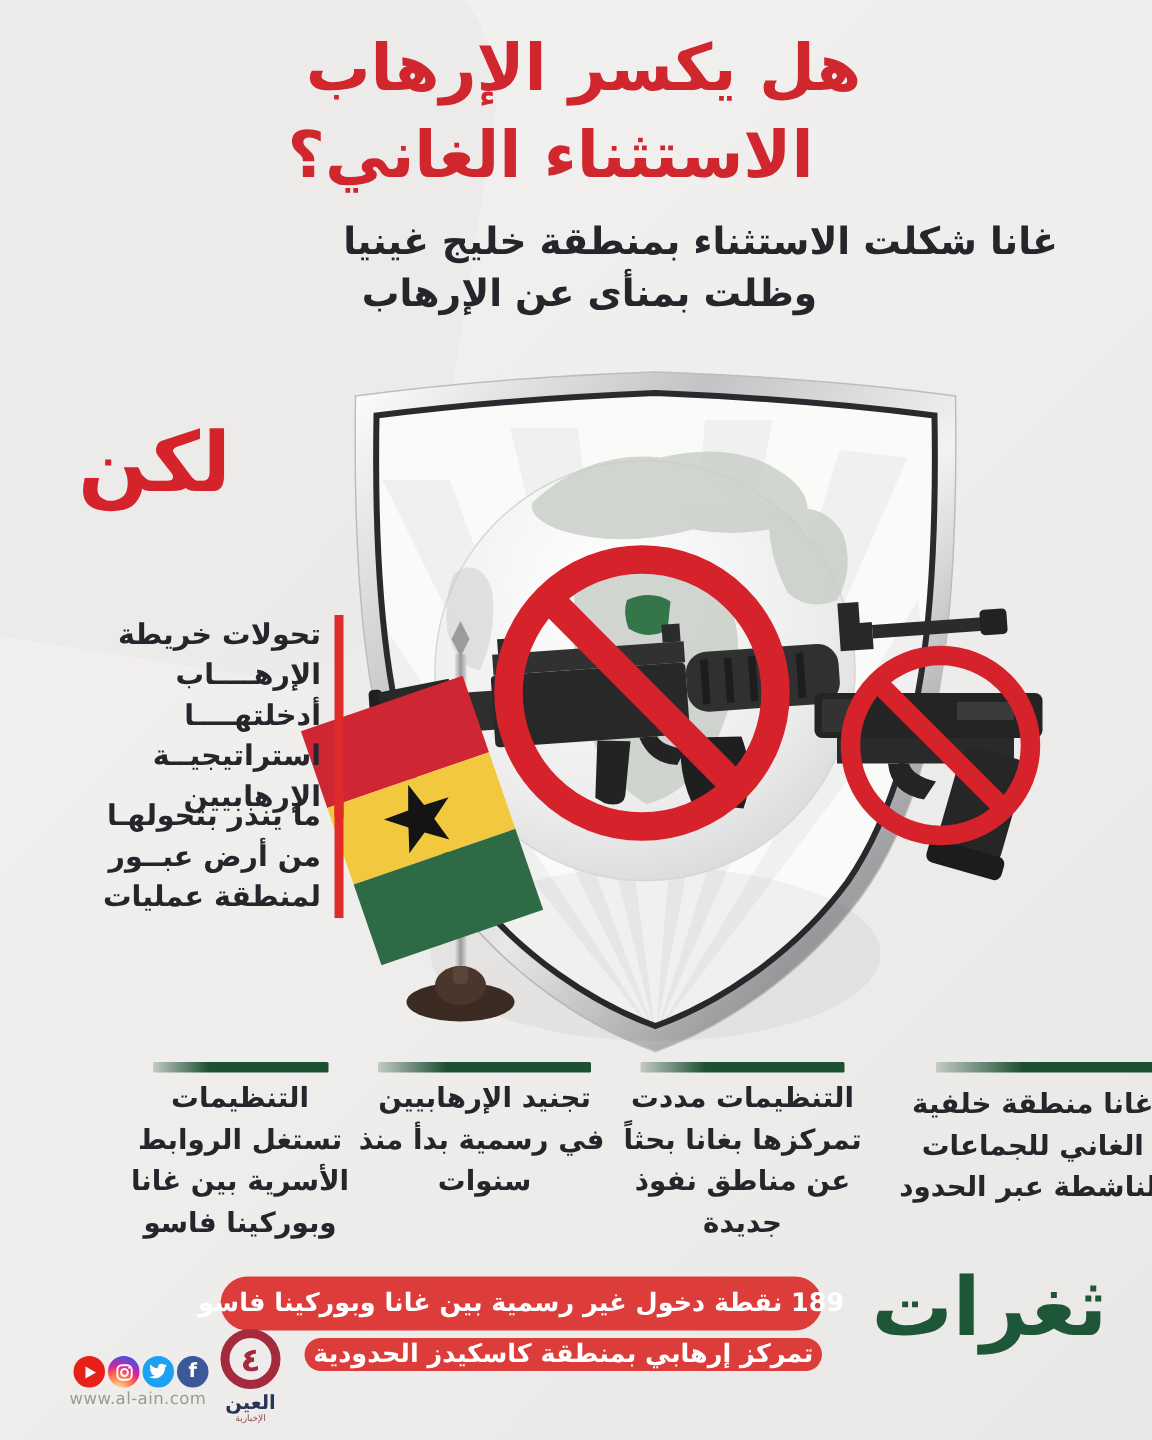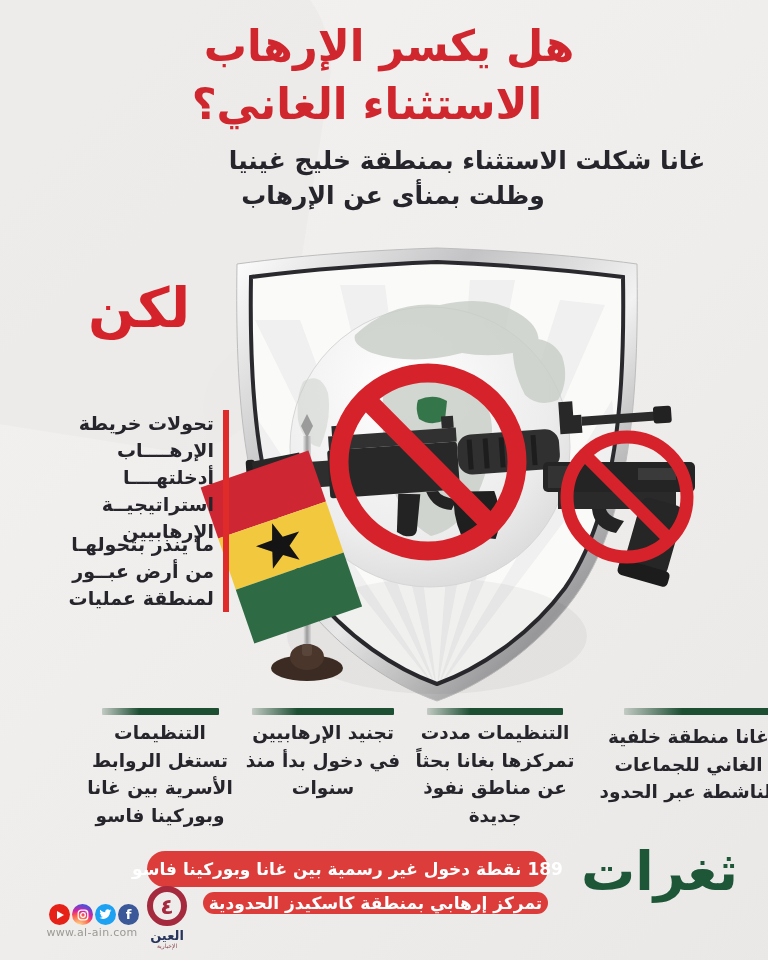--- a/index.html
+++ b/index.html
@@ -13,21 +13,21 @@
   
   .wm1{left:-70px;top:-60px;width:380px;height:500px;background:#e9e7e5;border-radius:110px;transform:rotate(9deg);opacity:.55;}
   .wm2{left:210px;top:330px;width:280px;height:250px;background:#ebe9e7;border-radius:70px;transform:rotate(-7deg);opacity:.5;}
   
   .title-l1,.title-l2{left:0;width:768px;text-align:center;font-weight:700;font-size:43px;line-height:52px;color:#d0262e;direction:rtl;}
   .title-l1{top:20px;transform:translateX(5px);}
   .title-l2{top:78px;transform:translateX(-17px);}
   .sub-l1,.sub-l2{left:0;width:768px;text-align:center;font-weight:700;color:#26252b;direction:rtl;}
   .sub-l1{top:146px;font-size:25px;transform:translateX(83px);}
   .sub-l2{top:181px;font-size:25px;transform:translateX(9px);}
-  .but-heading{left:48px;top:276px;width:110px;text-align:center;font-size:55px;font-weight:700;color:#d5232b;direction:rtl;margin-left:36px;}
+  .but-heading{left:48px;top:276px;width:110px;text-align:center;font-size:55px;font-weight:700;color:#d5232b;direction:rtl;}
   .but-para{right:575px;direction:rtl;text-align:right;border-right:6px solid #e02b2b;padding-right:9px;
             font-size:19px;font-weight:700;line-height:27px;color:#26252b;white-space:nowrap;}
   .but-para.p1{top:366px;margin-top:44px;}
   .but-para.p2{top:531px;}
   .expert-heading{left:540px;top:622px;width:170px;text-align:center;font-size:43px;font-weight:700;color:#d8282f;direction:rtl;}
   
   .col{top:708px;text-align:center;font-size:18.5px;font-weight:700;color:#26252b;line-height:27.5px;direction:rtl;margin-left:48px;}
   .col .bar{height:7px;background:linear-gradient(to right,#c3cbc4 0%,#1d4f33 32%,#1d4f33 100%);border-radius:1px;}
   .col .ln{white-space:nowrap;}
   .col1{left:523px;width:235px;}  .col1 .bar{width:182px;margin:0 0 8px 0;}
@@ -200,21 +200,21 @@
   <div class="abs col col2">
     <div class="bar"></div>
     <div class="ln">التنظيمات مددت</div>
     <div class="ln">تمركزها بغانا بحثاً</div>
     <div class="ln">عن مناطق نفوذ</div>
     <div class="ln">جديدة</div>
   </div>
   <div class="abs col col3">
     <div class="bar"></div>
     <div class="ln">تجنيد الإرهابيين</div>
-    <div class="ln">في دخول بدأ منذ</div>
+    <div class="ln">في رسمية بدأ منذ</div>
     <div class="ln">سنوات</div>
   </div>
   <div class="abs col col4">
     <div class="bar"></div>
     <div class="ln">التنظيمات</div>
     <div class="ln">تستغل الروابط</div>
     <div class="ln">الأسرية بين غانا</div>
     <div class="ln">وبوركينا فاسو</div>
   </div>
 

